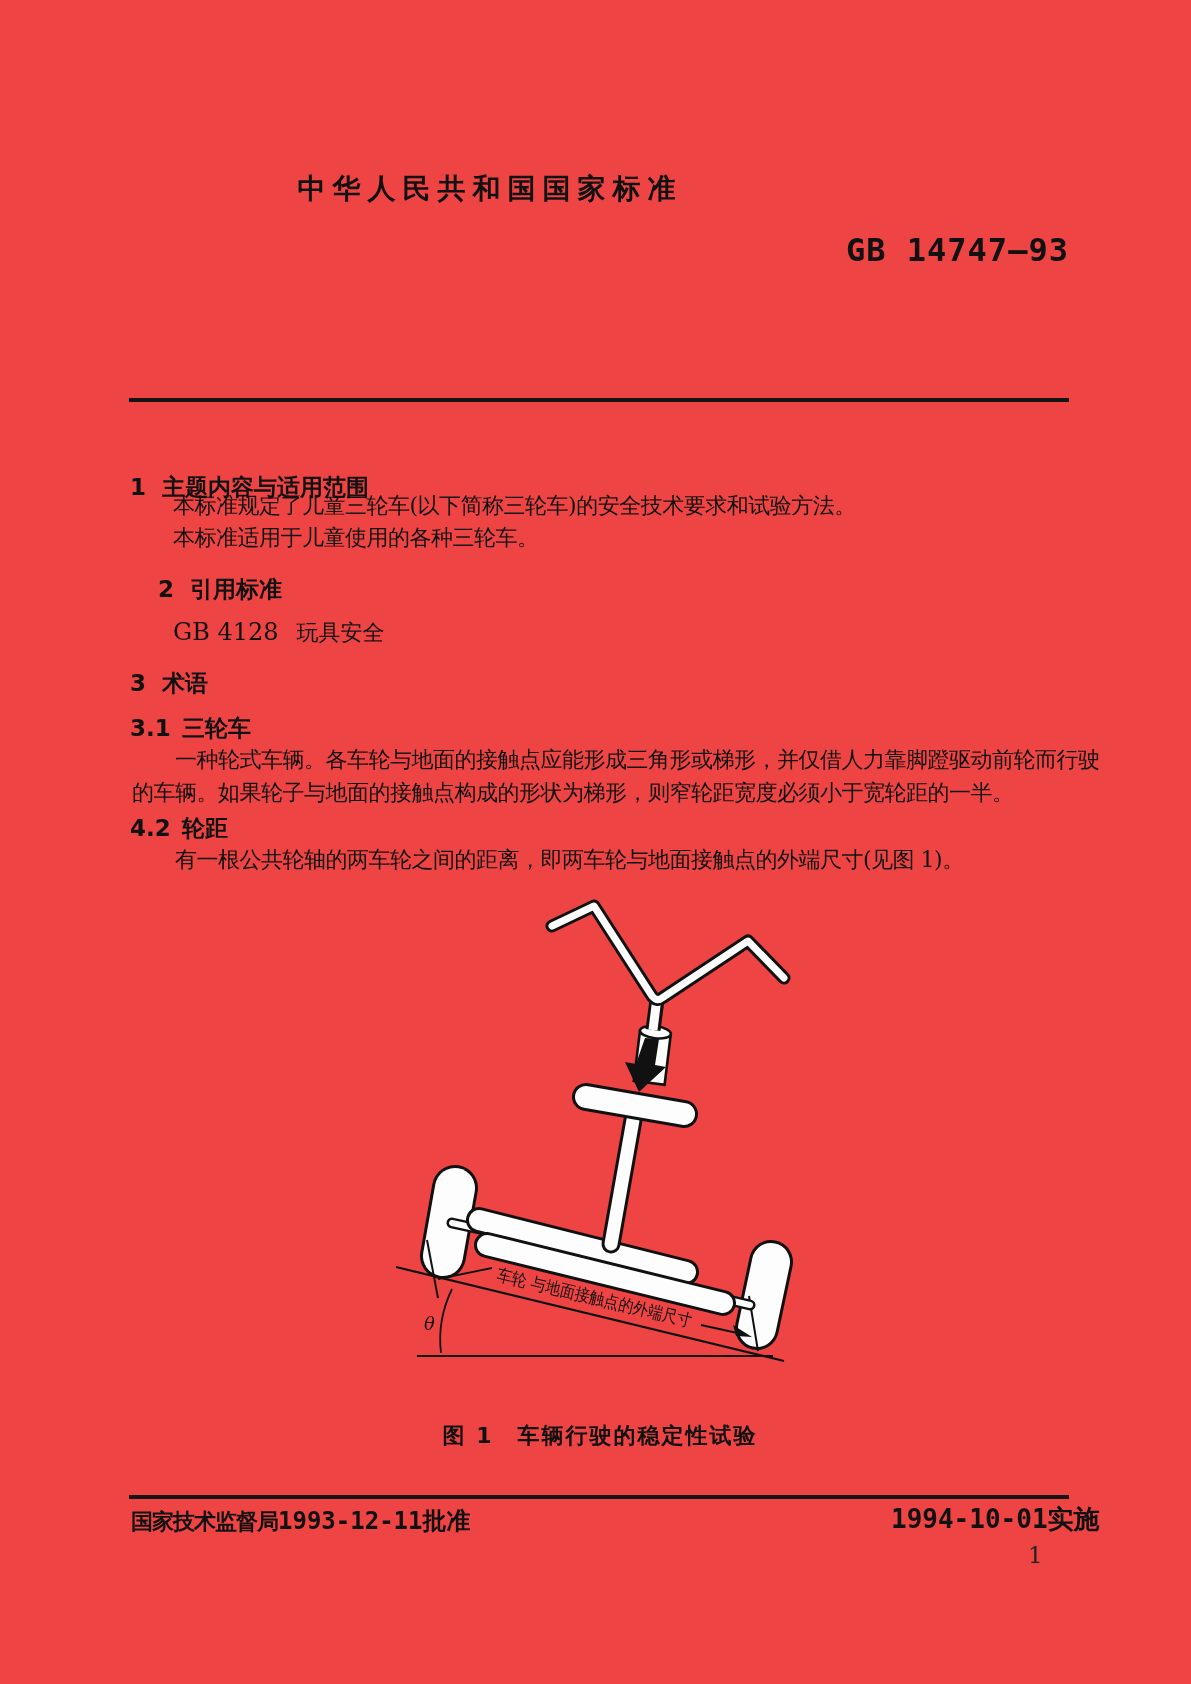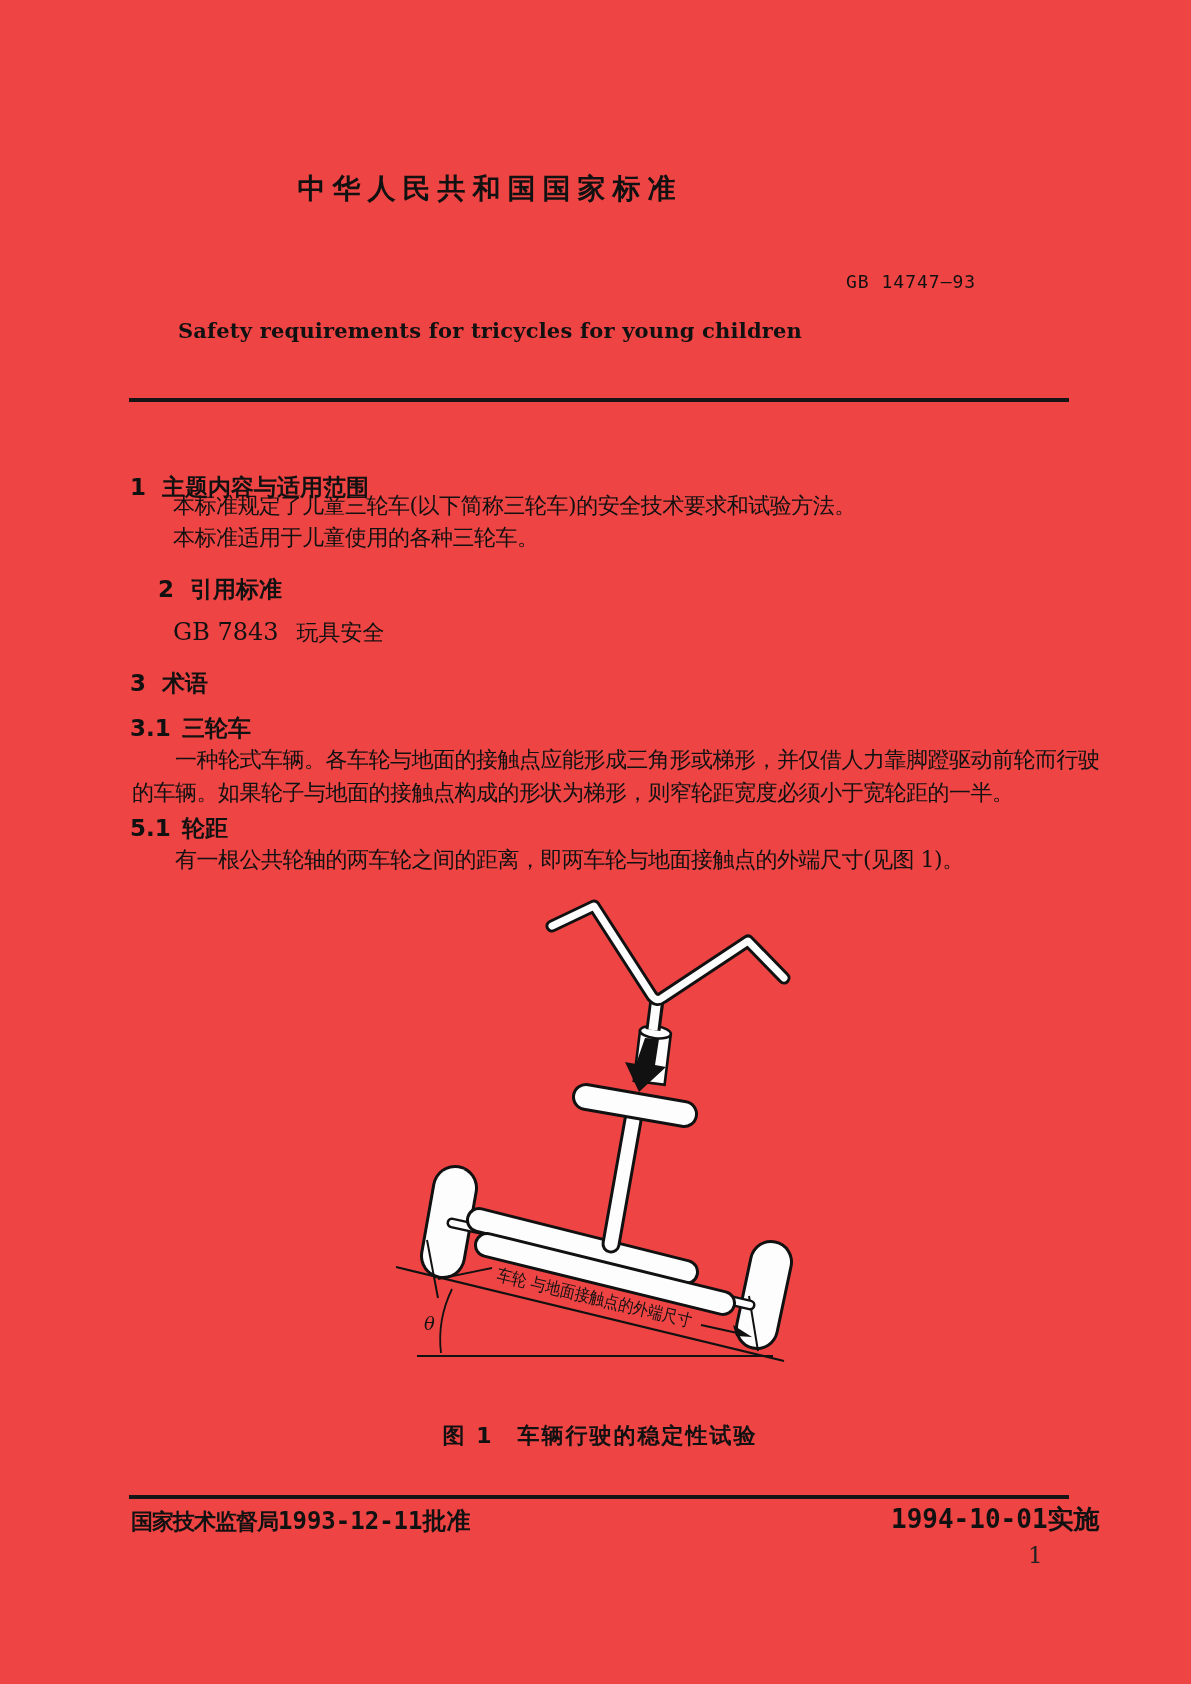--- a/index.html
+++ b/index.html
@@ -15,22 +15,22 @@
     background:#ef4444;
   }
   .abs{position:absolute;white-space:nowrap;}
   
   .hdr-center{left:130px;top:0;width:720px;text-align:center;}
   .std-label{
     top:170px;font-size:28px;font-weight:bold;letter-spacing:7px;
     font-family:"DejaVu Sans",sans-serif;
   }
   .std-num{
-    left:846px;top:231px;font-size:18px;font-weight:normal;
-    font-family:"DejaVu Sans Mono",monospace;letter-spacing:1px;margin-top:40px;
+    left:846px;top:231px;font-size:32px;font-weight:bold;
+    font-family:"DejaVu Sans Mono",monospace;letter-spacing:1px;
   }
   .title-cn{
     top:256px;font-size:34px;font-weight:bold;letter-spacing:10px;
   }
   .title-en{
     top:318px;font-size:21px;font-weight:bold;
     font-family:"DejaVu Serif",serif;letter-spacing:0.2px;
   }
   .rule{background:#151515;height:4px;}
   .rule-top{left:129px;top:398px;width:940px;}
@@ -64,48 +64,47 @@
   }
   svg text{font-family:"DejaVu Serif",serif;}
 </style>
 </head>
 <body>
 
 <div class="page">
 
   <div class="abs hdr-center std-label">中华人民共和国国家标准</div>
   <div class="abs std-num">GB 14747—93</div>
-  <div class="abs hdr-center title-en">Safety requirements for tricycles for young children</div>
   <div class="abs rule rule-top"></div>
 
   <div class="abs sec-head" style="left:130px;top:445px;margin-top:28px;">
     <span class="num">1</span><span>主题内容与适用范围</span>
   </div>
   <div class="abs body-line" style="left:173px;top:492px;">本标准规定了儿童三轮车(以下简称三轮车)的安全技术要求和试验方法。</div>
   <div class="abs body-line" style="left:173px;top:524px;">本标准适用于儿童使用的各种三轮车。</div>
 
   <div class="abs sec-head" style="left:130px;top:575px;margin-left:28px;">
     <span class="num">2</span><span>引用标准</span>
   </div>
   <div class="abs" style="left:173px;top:618px;">
-    <span class="ref-code">GB 7843</span><span class="ref-name">玩具安全</span>
+    <span class="ref-code">GB 4128</span><span class="ref-name">玩具安全</span>
   </div>
 
   <div class="abs sec-head" style="left:130px;top:669px;">
     <span class="num">3</span><span>术语</span>
   </div>
 
   <div class="abs sub-head" style="left:130px;top:714px;">
     <span class="num">3.1</span><span>三轮车</span>
   </div>
   <div class="abs body-line" style="left:175px;top:746px;">一种轮式车辆。各车轮与地面的接触点应能形成三角形或梯形，并仅借人力靠脚蹬驱动前轮而行驶</div>
   <div class="abs body-line" style="left:132px;top:779px;">的车辆。如果轮子与地面的接触点构成的形状为梯形，则窄轮距宽度必须小于宽轮距的一半。</div>
 
   <div class="abs sub-head" style="left:130px;top:814px;">
-    <span class="num">5.1</span><span>轮距</span>
+    <span class="num">4.2</span><span>轮距</span>
   </div>
   <div class="abs body-line" style="left:175px;top:846px;">有一根公共轮轴的两车轮之间的距离，即两车轮与地面接触点的外端尺寸(见图 1)。</div>
 
   <svg class="abs" style="left:380px;top:840px;" width="420" height="540" viewBox="380 840 420 540">
 
     <line x1="396" y1="1267" x2="784" y2="1361" stroke="#111" stroke-width="2.2"></line>
 
     <line x1="417" y1="1356" x2="773" y2="1356" stroke="#111" stroke-width="2.2"></line>
 
     <path d="M452 1289 Q437 1320 441 1353" fill="none" stroke="#111" stroke-width="1.8"></path>

